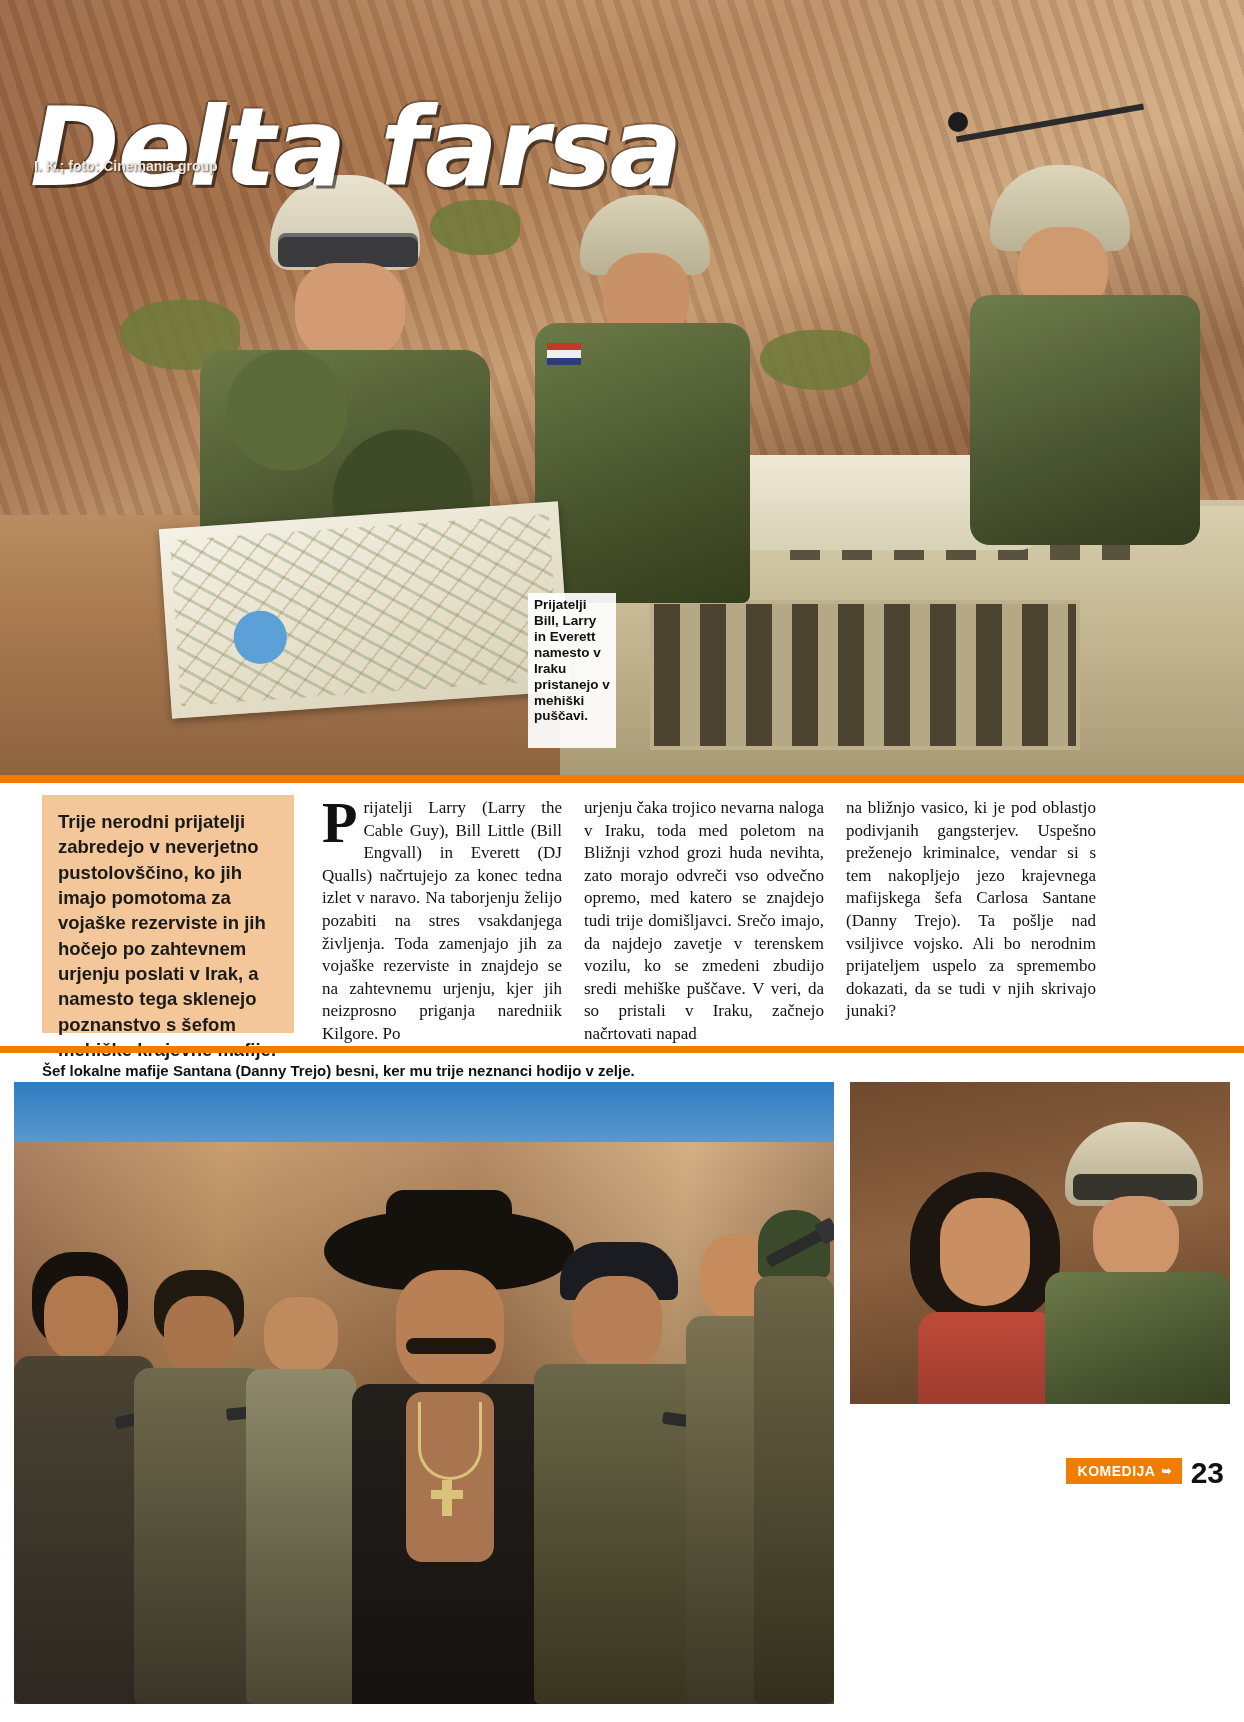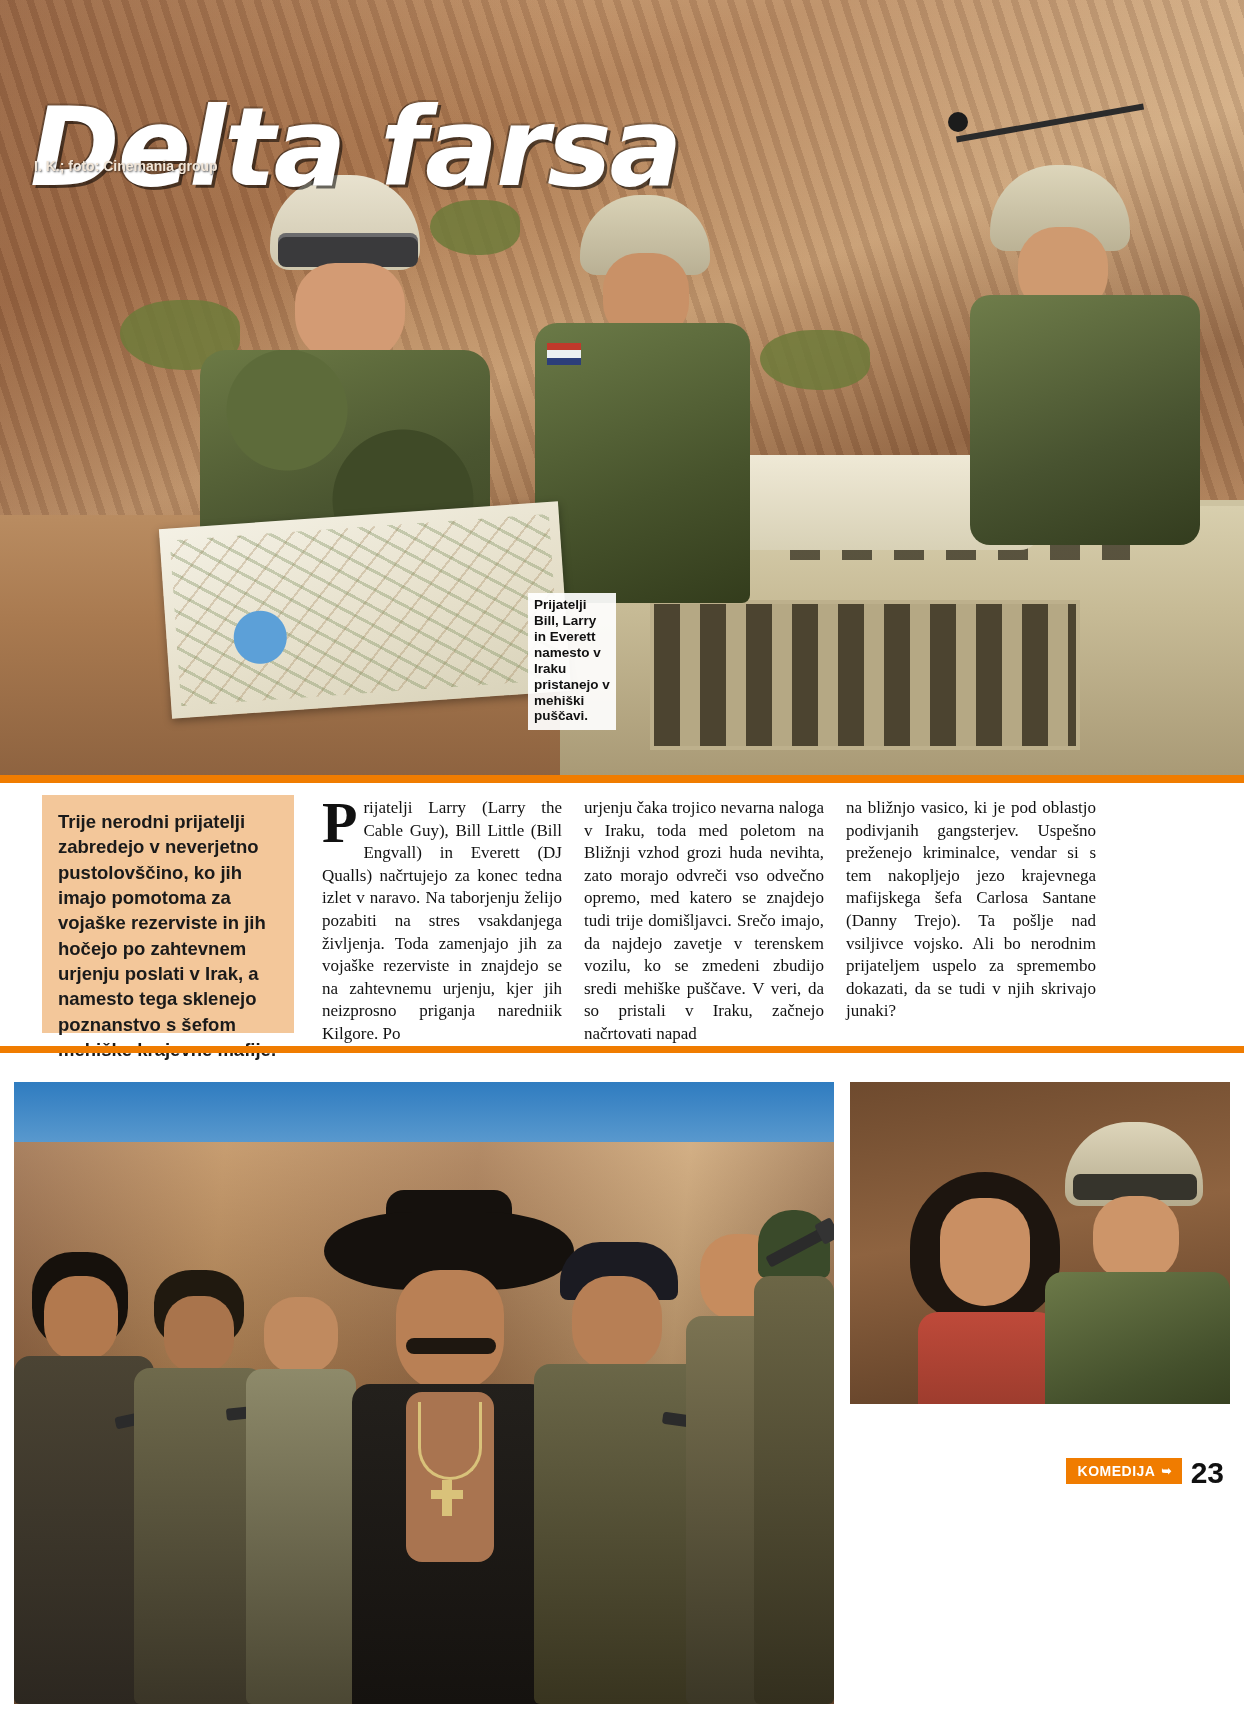--- a/index.html
+++ b/index.html
@@ -195,21 +195,21 @@
     position: absolute; left: 34px; top: 158px;
     font-size: 14px; font-weight: bold; color: #f2e6d8;
     text-shadow: 1px 1px 2px rgba(0,0,0,0.7);
   }
 
   
   .caption-white {
     position: absolute;
     left: 528px; top: 593px;
     width: 88px;
-    padding: 4px 6px 6px 6px;
+    padding: 4px 6px 24px 6px;
     background: rgba(255,255,255,0.92);
     color: #111;
     font-size: 13.5px;
     font-weight: bold;
     line-height: 1.18;
   }
   .banner {
     position: absolute;
     left: 45px; top: 698px;
     width: 452px; height: 58px;
@@ -499,20 +499,21 @@
       <p>urjenju čaka trojico nevarna naloga v Iraku, toda med poletom na Bližnji vzhod grozi huda nevihta, zato morajo odvreči vso odvečno opremo, med katero se znajdejo tudi trije domišljavci. Srečo imajo, da najdejo zavetje v terenskem vozilu, ko se zmedeni zbudijo sredi mehiške puščave. V veri, da so pristali v Iraku, začnejo načrtovati napad</p>
     </div>
 
     <div class="col col-3">
       <p>na bližnjo vasico, ki je pod oblastjo podivjanih gangsterjev. Uspešno preženejo kriminalce, vendar si s tem nakopljejo jezo krajevnega mafijskega šefa Carlosa Santane (Danny Trejo). Ta pošlje nad vsiljivce vojsko. Ali bo nerodnim prijateljem uspelo za spremembo dokazati, da se tudi v njih skrivajo junaki?</p>
     </div>
   </div>
 
   <div class="rule-orange-bottom"></div>
 
+  <div class="lower-caption">Šef lokalne mafije Santana (Danny Trejo) besni, ker mu trije neznanci hodijo v zelje.</div>
 
   <div class="bl-photo">
     <div class="bl-sky"></div>
     <div class="bl-hill"></div>
     <div class="bl-tree"></div>
     <div class="bl-wall"></div>
     <div class="bl-ground"></div>
 
     <div class="bl-fig" style="left:0px;top:170px;width:140px;height:452px;">
       <div class="blf-head" style="left:18px;top:0;width:96px;height:96px;background:#16110c;"></div>

